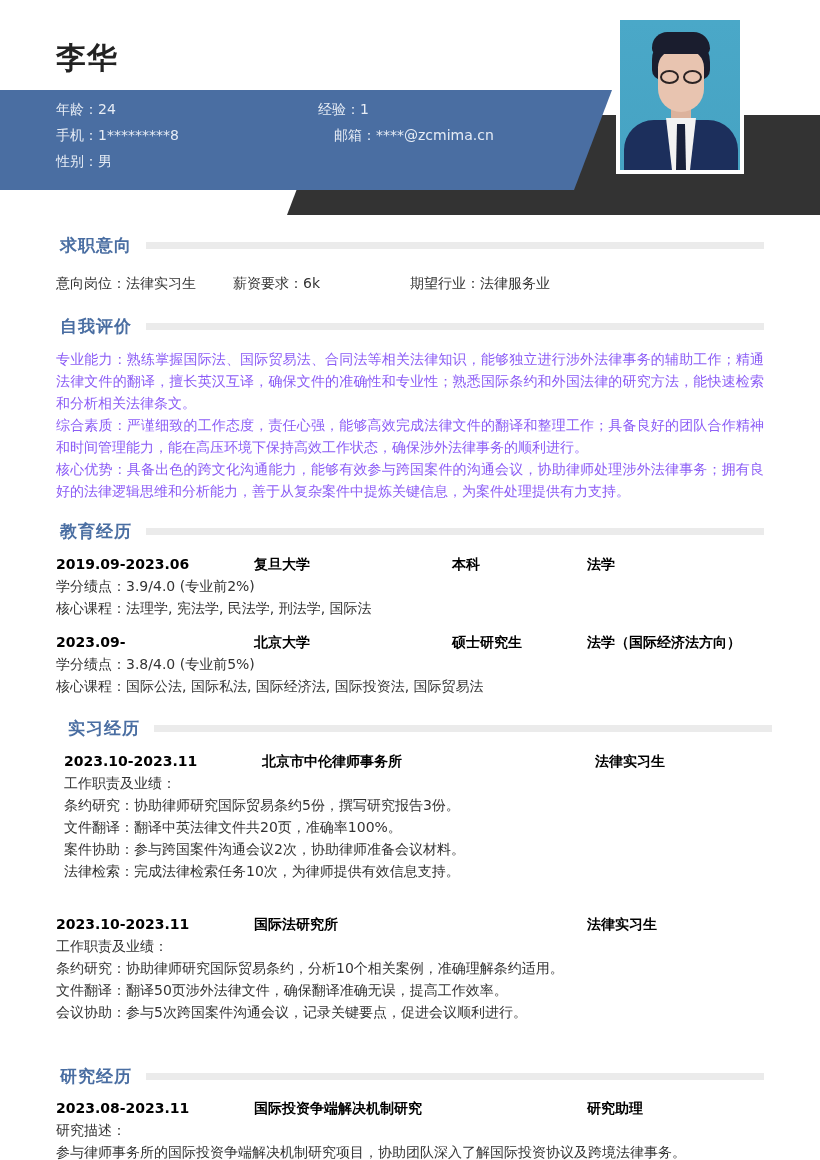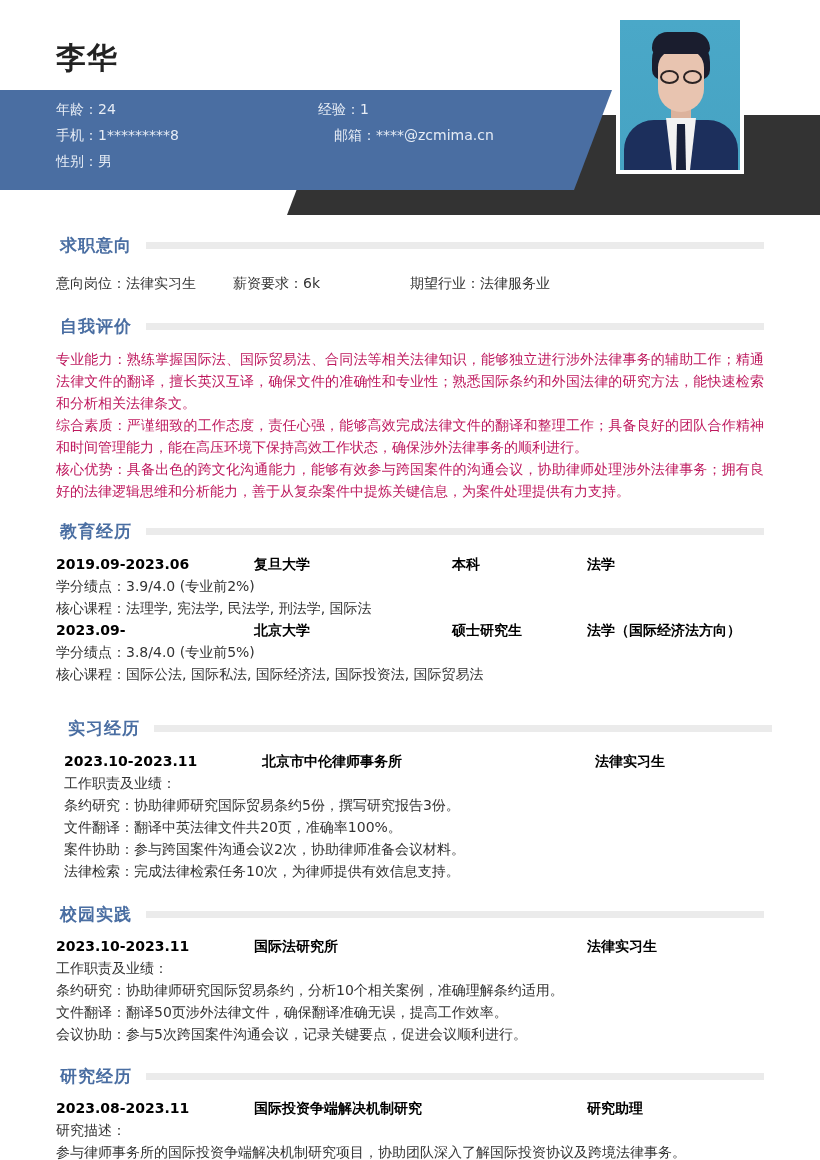--- a/index.html
+++ b/index.html
@@ -70,21 +70,21 @@
   .section { position: absolute; left: 56px; width: 708px; }
   .sec-head { position: relative; height: 22px; }
   .sec-title {
     position: absolute; left: 4px; top: 0; font-size: 17px; font-weight: bold;
     color: #4a6ea2; line-height: 22px; letter-spacing: 1px;
   }
   .sec-bar {
     position: absolute; left: 90px; right: 0; top: 8px; height: 7px; background: #ebebeb;
   }
   .line { font-size: 14px; line-height: 22px; color: #333333; white-space: nowrap; }
-  .para { font-size: 14px; line-height: 22px; color: #be185d; text-align: justify; }
+  .para { font-size: 14px; line-height: 22px; color: #8b5cf6; text-align: justify; }
   .row { position: relative; height: 22px; font-size: 14px; line-height: 22px; font-weight: bold; color: #000000; }
   .row span { position: absolute; top: 0; white-space: nowrap; }
   .intent { position: relative; height: 22px; font-size: 14px; line-height: 22px; }
   .intent span { position: absolute; top: 0; white-space: nowrap; }
 </style>
 </head>
 <body>
 
 <div class="header">
   <div class="dark-band"></div>
@@ -144,21 +144,21 @@
   <div style="margin-top:11px;">
     <div class="row">
       <span style="left:0">2019.09-2023.06</span>
       <span style="left:198px">复旦大学</span>
       <span style="left:396px">本科</span>
       <span style="left:531px">法学</span>
     </div>
     <div class="line">学分绩点：3.9/4.0 (专业前2%)</div>
     <div class="line">核心课程：法理学, 宪法学, 民法学, 刑法学, 国际法</div>
   </div>
-  <div style="">
+  <div style="margin-top:12px;">
     <div class="row">
       <span style="left:0">2023.09-</span>
       <span style="left:198px">北京大学</span>
       <span style="left:396px">硕士研究生</span>
       <span style="left:531px">法学（国际经济法方向）</span>
     </div>
     <div class="line">学分绩点：3.8/4.0 (专业前5%)</div>
     <div class="line">核心课程：国际公法, 国际私法, 国际经济法, 国际投资法, 国际贸易法</div>
   </div>
 </div>
@@ -174,24 +174,20 @@
     <span style="left:531px">法律实习生</span>
   </div>
   <div class="line">工作职责及业绩：</div>
   <div class="line">条约研究：协助律师研究国际贸易条约5份，撰写研究报告3份。</div>
   <div class="line">文件翻译：翻译中英法律文件共20页，准确率100%。</div>
   <div class="line">案件协助：参与跨国案件沟通会议2次，协助律师准备会议材料。</div>
   <div class="line">法律检索：完成法律检索任务10次，为律师提供有效信息支持。</div>
 </div>
 
 <div class="section" style="top:903px;">
-  <div class="sec-head">
-    <div class="sec-title">校园实践</div>
-    <div class="sec-bar"></div>
-  </div>
   <div class="row" style="margin-top:10px;">
     <span style="left:0">2023.10-2023.11</span>
     <span style="left:198px">国际法研究所</span>
     <span style="left:531px">法律实习生</span>
   </div>
   <div class="line">工作职责及业绩：</div>
   <div class="line">条约研究：协助律师研究国际贸易条约，分析10个相关案例，准确理解条约适用。</div>
   <div class="line">文件翻译：翻译50页涉外法律文件，确保翻译准确无误，提高工作效率。</div>
   <div class="line">会议协助：参与5次跨国案件沟通会议，记录关键要点，促进会议顺利进行。</div>
 </div>

